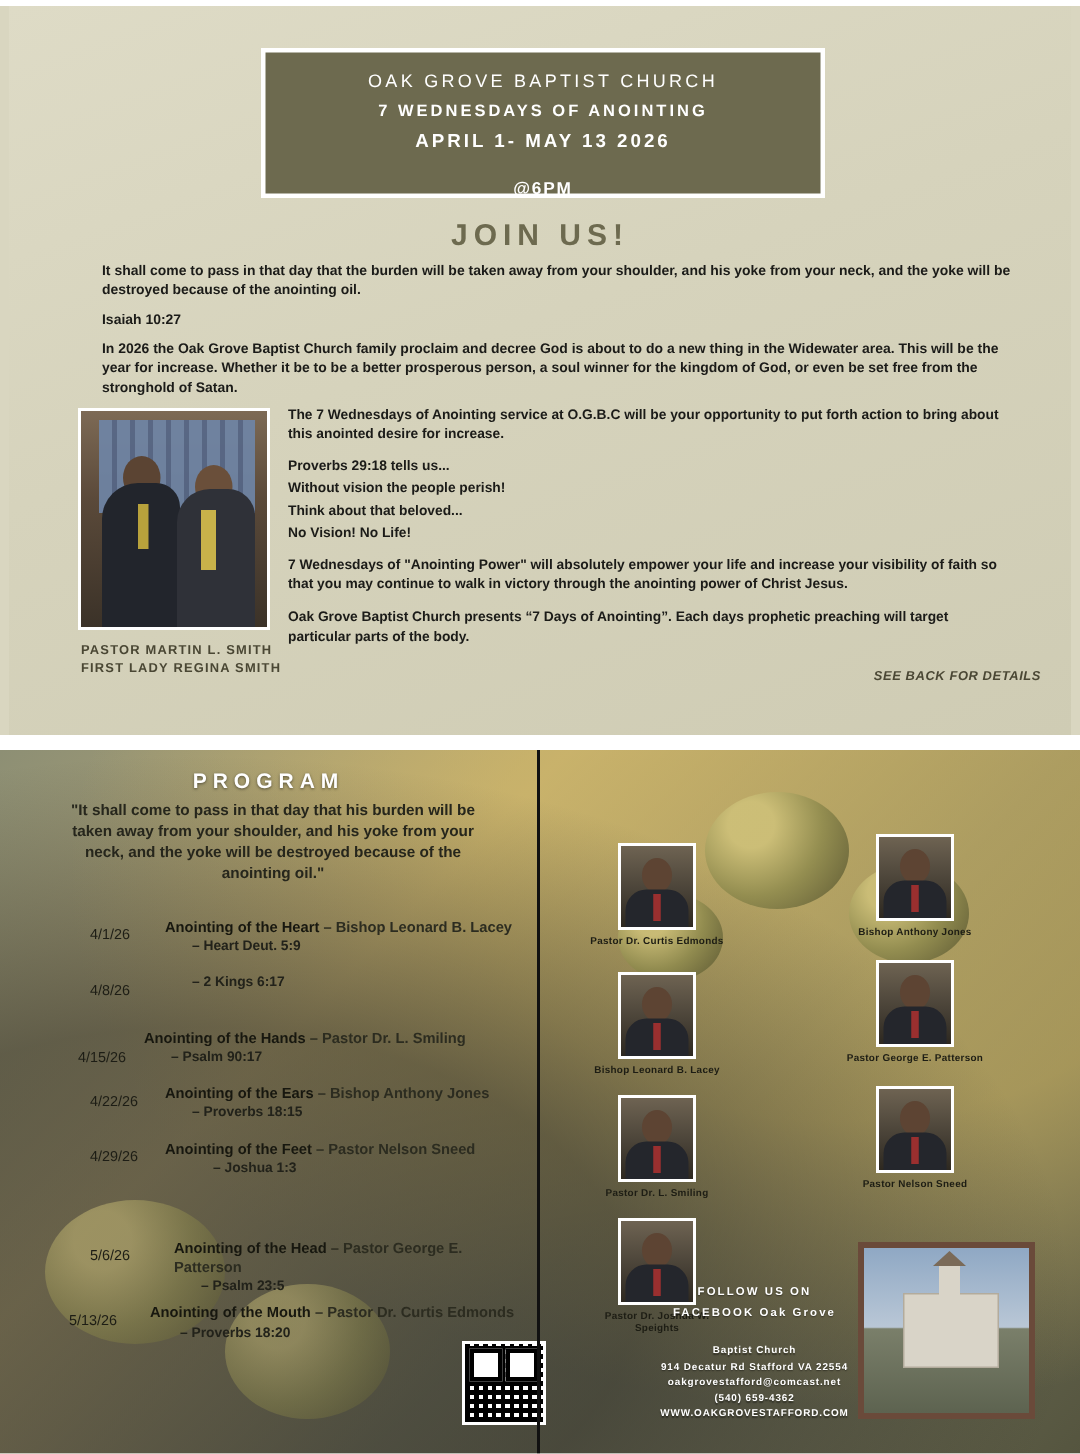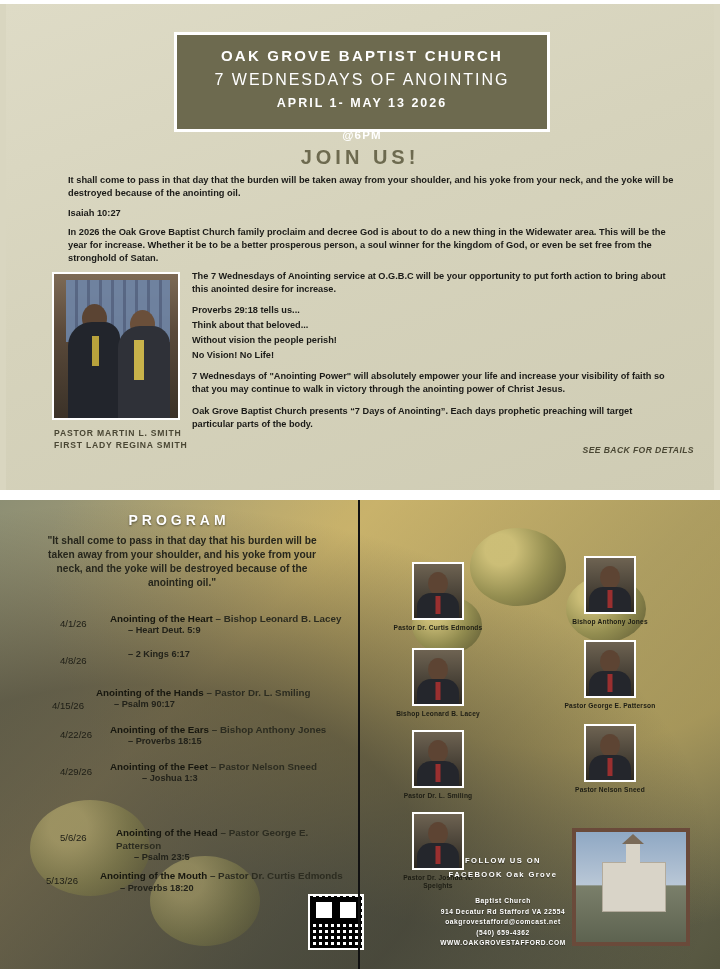--- a/index.html
+++ b/index.html
@@ -39,27 +39,27 @@
     left: 174px; top: 28px;
     width: 376px; height: 100px;
     background: #6d6a4f;
     border: 3px solid #ffffff;
     box-sizing: border-box;
     color: #ffffff;
     text-align: center;
     padding-top: 12px;
   }
   .title-line1 {
-    font-size: 15px;
-    font-weight: bold;
+    font-size: 12px;
+    font-weight: normal;
     letter-spacing: 2.2px;
   }
   .title-line2 {
-    font-size: 16px;
-    font-weight: normal;
+    font-size: 11px;
+    font-weight: bold;
     letter-spacing: 2px;
     margin-top: 7px;
   }
   .title-line3 {
     font-size: 12.5px;
     font-weight: bold;
     letter-spacing: 2px;
     margin-top: 7px;
   }
   .title-line4 {
@@ -410,22 +410,22 @@
     </div>
 
     <div class="photo-caption">
       <div>PASTOR MARTIN L. SMITH</div>
       <div>FIRST LADY REGINA SMITH</div>
     </div>
 
     <div class="right-col">
       <p>The 7 Wednesdays of Anointing service at O.G.B.C will be your opportunity to put forth action to bring about this anointed desire for increase.</p>
       <p style="margin-bottom:2px">Proverbs 29:18 tells us...</p>
+      <p style="margin-bottom:2px">Without vision the people perish!</p>
       <p style="margin-bottom:2px">Think about that beloved...</p>
-      <p style="margin-bottom:2px">Without vision the people perish!</p>
       <p>No Vision! No Life!</p>
       <p>7 Wednesdays of "Anointing Power" will absolutely empower your life and increase your visibility of faith so that you may continue to walk in victory through the anointing power of Christ Jesus.</p>
       <p>Oak Grove Baptist Church presents “7 Days of Anointing”. Each days prophetic preaching will target particular parts of the body.</p>
     </div>
 
     <div class="see-back">SEE BACK FOR DETAILS</div>
   </div>
 
   <div class="back">
     <div class="olive" style="left:470px;top:28px;width:96px;height:78px;"></div>

